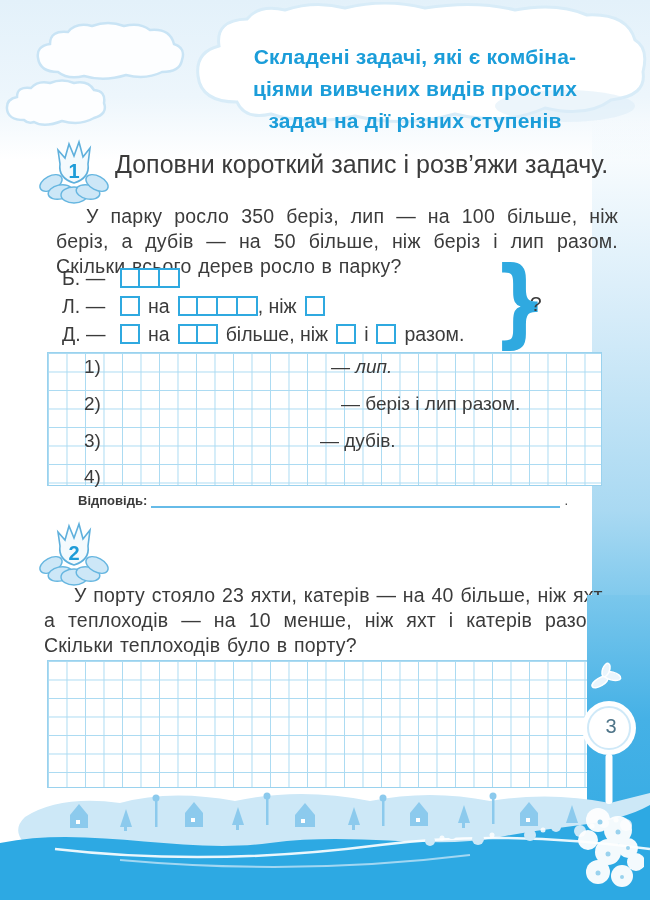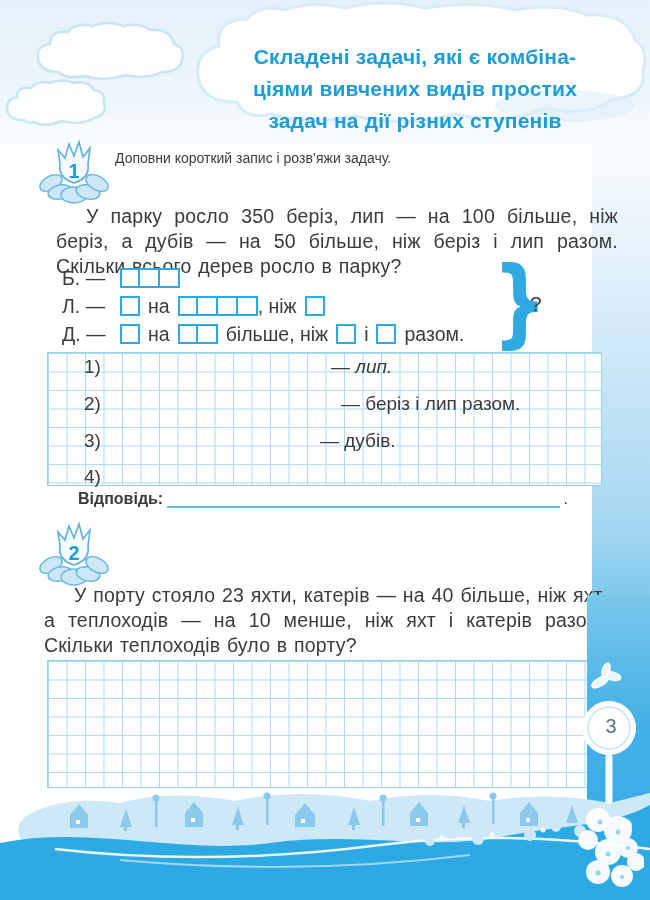--- a/index.html
+++ b/index.html
@@ -15,21 +15,21 @@
   
   .cloud{position:absolute;}
   .title-cloud{position:absolute;left:185px;top:2px;width:462px;height:132px;}
   .title-text{position:absolute;left:18px;top:22px;width:424px;text-align:center;
           font-size:21px;line-height:32px;font-weight:bold;color:#1b9dd9;
           white-space:pre-line;letter-spacing:.2px;margin-top:17px;}
   
   .task-icon{position:absolute;width:72px;height:72px;z-index:1;}
   .task-num{position:absolute;left:0;top:24px;width:72px;text-align:center;
           font-size:20px;font-weight:bold;color:#1e9cd8;}
-  .instr{position:absolute;left:115px;font-size:14px;z-index:1;}
+  .instr{position:absolute;left:115px;font-size:25px;z-index:1;}
   .para{position:absolute;left:44px;width:562px;font-size:19.5px;line-height:25px;
           text-align:justify;text-indent:30px;letter-spacing:.2px;word-spacing:1px;z-index:1;}
   
   .sr-row{position:absolute;left:62px;height:26px;display:flex;align-items:center;
           gap:8px;font-size:19.5px;z-index:1;}
   .bxg{display:inline-flex;}
   .bx{width:20px;height:20px;background:#fff;border:2px solid #2fa9e0;box-sizing:border-box;}
   .bxg .bx + .bx{border-left:none;}
   .brace{position:absolute;left:488px;top:250px;width:44px;height:104px;z-index:1;
           font-family:"DejaVu Sans",sans-serif;font-size:96px;font-weight:bold;color:#2fa9e0;
@@ -37,21 +37,21 @@
   .qmark{position:absolute;left:530px;top:292px;font-size:21px;color:#3b3b3b;z-index:1;}
   
   .grid{position:absolute;left:47px;width:555px;background-color:#fff;
         border:1px solid #9ad2ee;box-sizing:border-box;z-index:1;
         background-image:linear-gradient(#abdbf2 1px,transparent 1px),
                          linear-gradient(90deg,#abdbf2 1px,transparent 1px);
         background-size:18.5px 18.5px;}
   .g-label{position:absolute;font-size:19px;color:#3b3b3b;}
   
   .ans-row{position:absolute;left:78px;top:490px;width:490px;display:flex;
-        align-items:flex-end;font-size:16px;z-index:1;}
+        align-items:flex-end;font-size:13px;z-index:1;}
   .ans-label{font-weight:bold;white-space:nowrap;}
   .ans-line{flex:1;border-bottom:2px solid #66bbe8;height:16px;margin:0 4px;}
   
   .band{position:absolute;left:0;top:765px;width:650px;height:135px;z-index:2;}
   .lamp{position:absolute;left:578px;top:640px;width:66px;height:260px;z-index:3;}
   .lamp-num{position:absolute;left:598px;top:715px;width:26px;text-align:center;z-index:4;
         font-size:20px;color:#4e7488;}
 </style>
 </head>
 <body>

